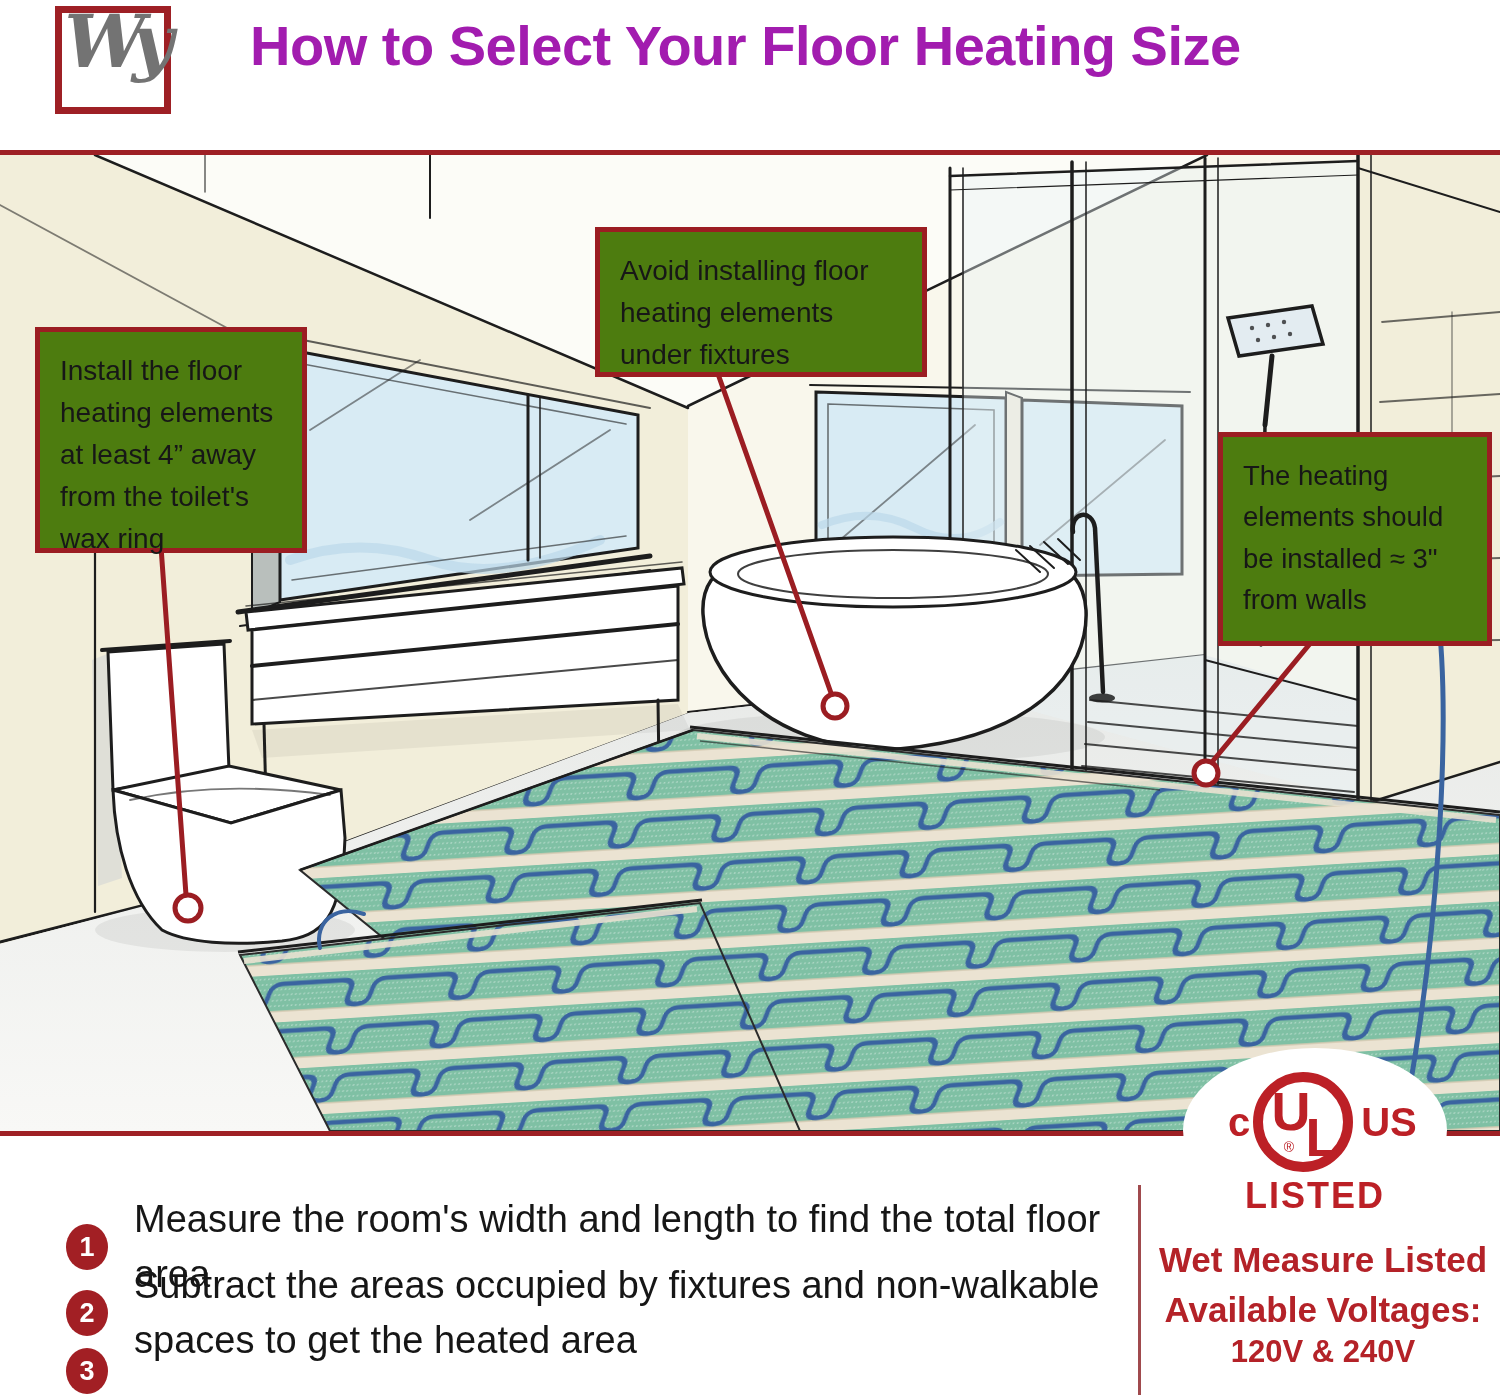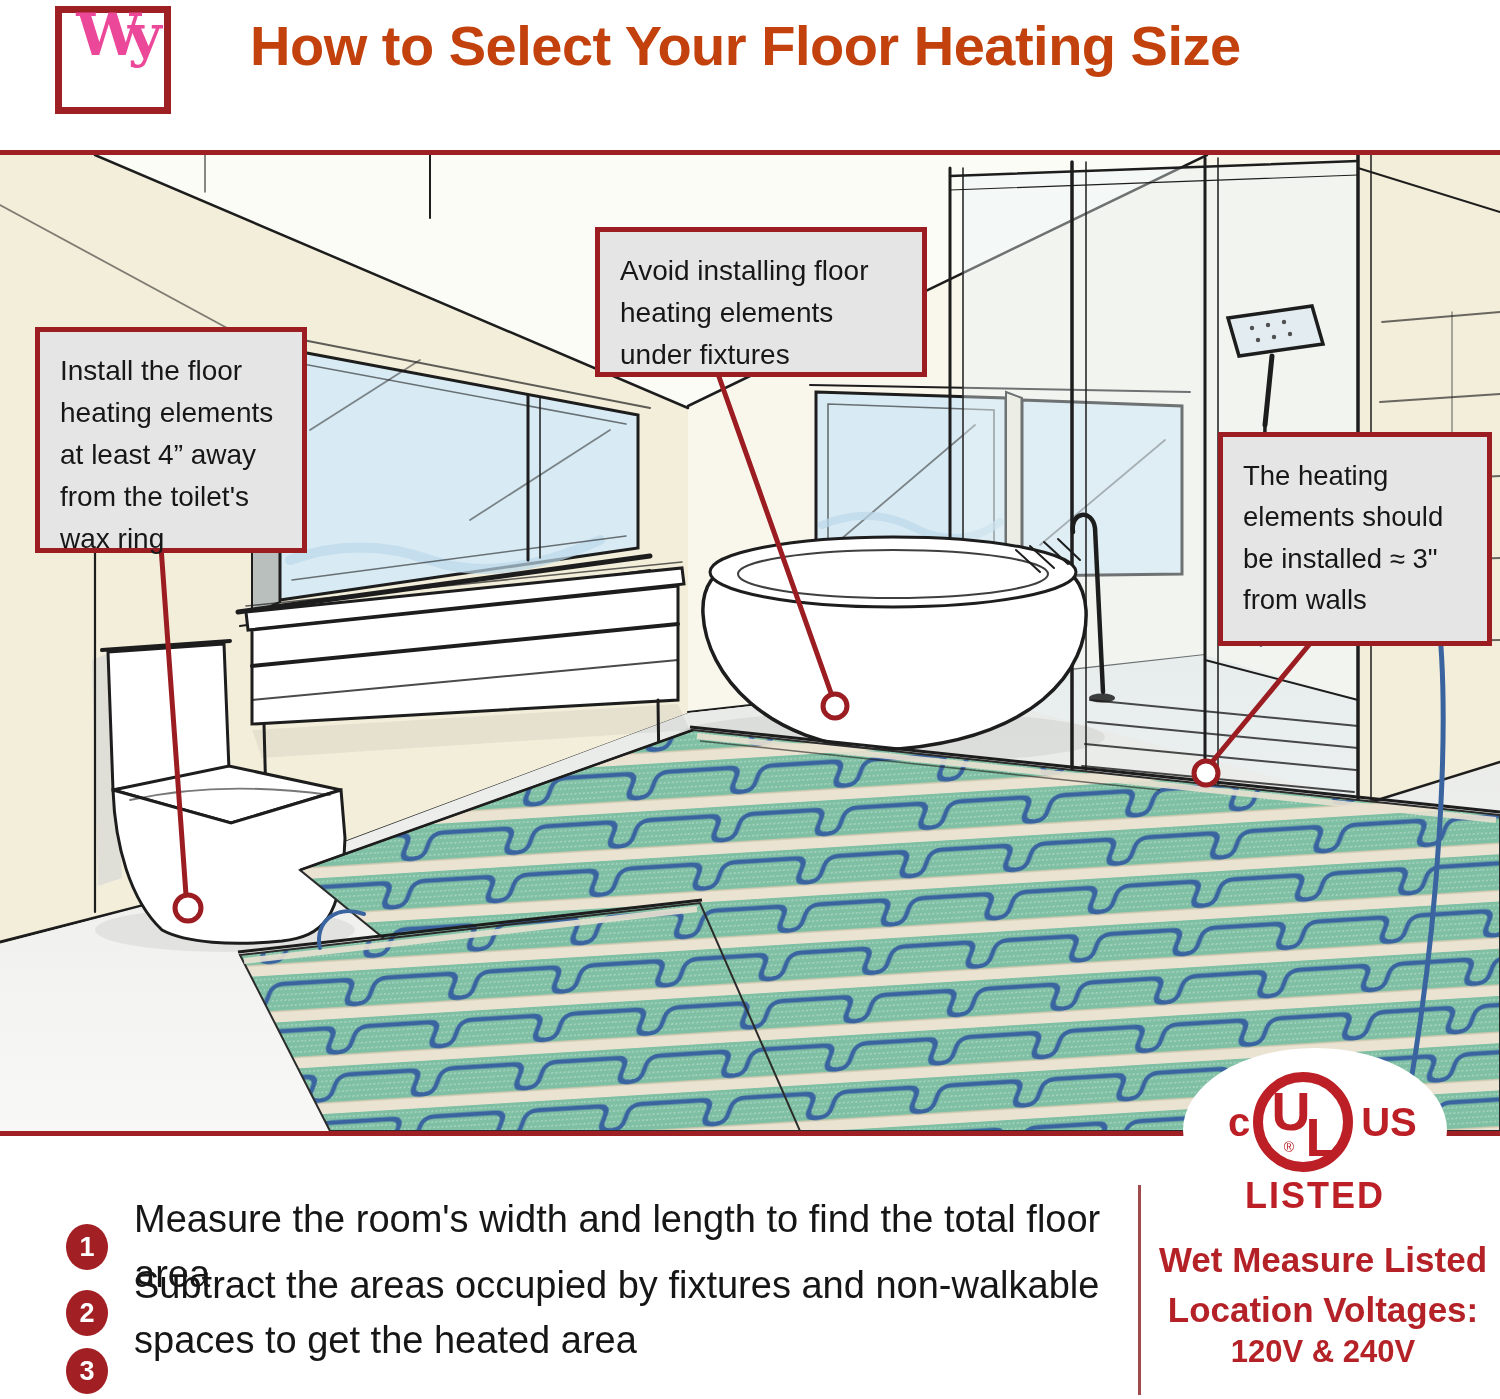--- a/index.html
+++ b/index.html
@@ -9,42 +9,42 @@
   }
   .page { position:absolute; inset:0; }
 
   
   .logo-box {
     position:absolute; left:55px; top:6px; width:102px; height:94px;
     border:7px solid #9e2025; background:#fff;
     display:flex; justify-content:center; overflow:visible; z-index:6;
   }
   .logo-text {
-    font-family:"DejaVu Serif", serif; font-weight:bold;
-    font-size:58px; line-height:0.98; color:#ec4899; letter-spacing:-12px;
+    font-family:"DejaVu Serif", serif; font-style:italic; font-weight:bold;
+    font-size:72px; line-height:0.98; color:#737373; letter-spacing:-12px;
     margin-top:-6px; white-space:nowrap;
   }
   .page-title {
     position:absolute; left:250px; top:14px; width:1250px; margin:0;
-    font-size:56px; font-weight:700; color:#c2410c; letter-spacing:-0.5px;
+    font-size:56px; font-weight:700; color:#a21caf; letter-spacing:-0.5px;
     line-height:1.15; z-index:6;
   }
 
   
   .rule { position:absolute; left:0; width:1500px; background:#9e2025; z-index:2; }
   .rule-top    { top:150px;  height:5px; }
   .rule-bottom { top:1131px; height:5px; }
 
   
   .scene { position:absolute; left:0; top:155px; width:1500px; height:976px; z-index:1; }
   .scene svg { display:block; }
 
   
   .callout {
-    position:absolute; background:#e5e5e5; border:5px solid #9b1d22;
+    position:absolute; background:#4d7c0f; border:5px solid #9b1d22;
     color:#171717; font-size:28px; line-height:1.5; padding:18px 20px;
     box-sizing:border-box; z-index:5;
   }
   .callout p { margin:0; }
   .callout-1 { left:35px;  top:283px; width:272px; height:226px;margin-top:44px; }
   .callout-2 { left:595px; top:227px; width:332px; height:150px; }
   .callout-3 { left:1218px; top:432px; width:274px; height:214px; font-size:27.5px; }
 
   
   .step { position:absolute; left:66px; display:flex; align-items:center; gap:26px; z-index:4; }
@@ -287,16 +287,16 @@
     <circle cx="148" cy="92" r="45" fill="#ffffff" stroke="#bc2026" stroke-width="10"></circle>
     <text x="136" y="100" text-anchor="middle" font-size="54" font-weight="bold" fill="#bc2026">U</text>
     <text x="167" y="126" text-anchor="middle" font-size="54" font-weight="bold" fill="#bc2026">L</text>
     <text x="134" y="122" text-anchor="middle" font-size="14" fill="#bc2026">®</text>
     <text x="84" y="106" text-anchor="middle" font-size="40" font-weight="bold" fill="#bc2026">c</text>
     <text x="234" y="106" text-anchor="middle" font-size="40" font-weight="bold" fill="#bc2026">US</text>
     <text x="160" y="178" text-anchor="middle" font-size="36" font-weight="bold" letter-spacing="2" fill="#bc2026">LISTED</text>
   </svg>
 
   <p class="cert-text wet">Wet Measure Listed</p>
-  <p class="cert-text volt-label">Location Voltages:</p>
+  <p class="cert-text volt-label">Available Voltages:</p>
   <p class="cert-text volt-value">120V &amp; 240V</p>
 
 </div>
 
 </body></html>

